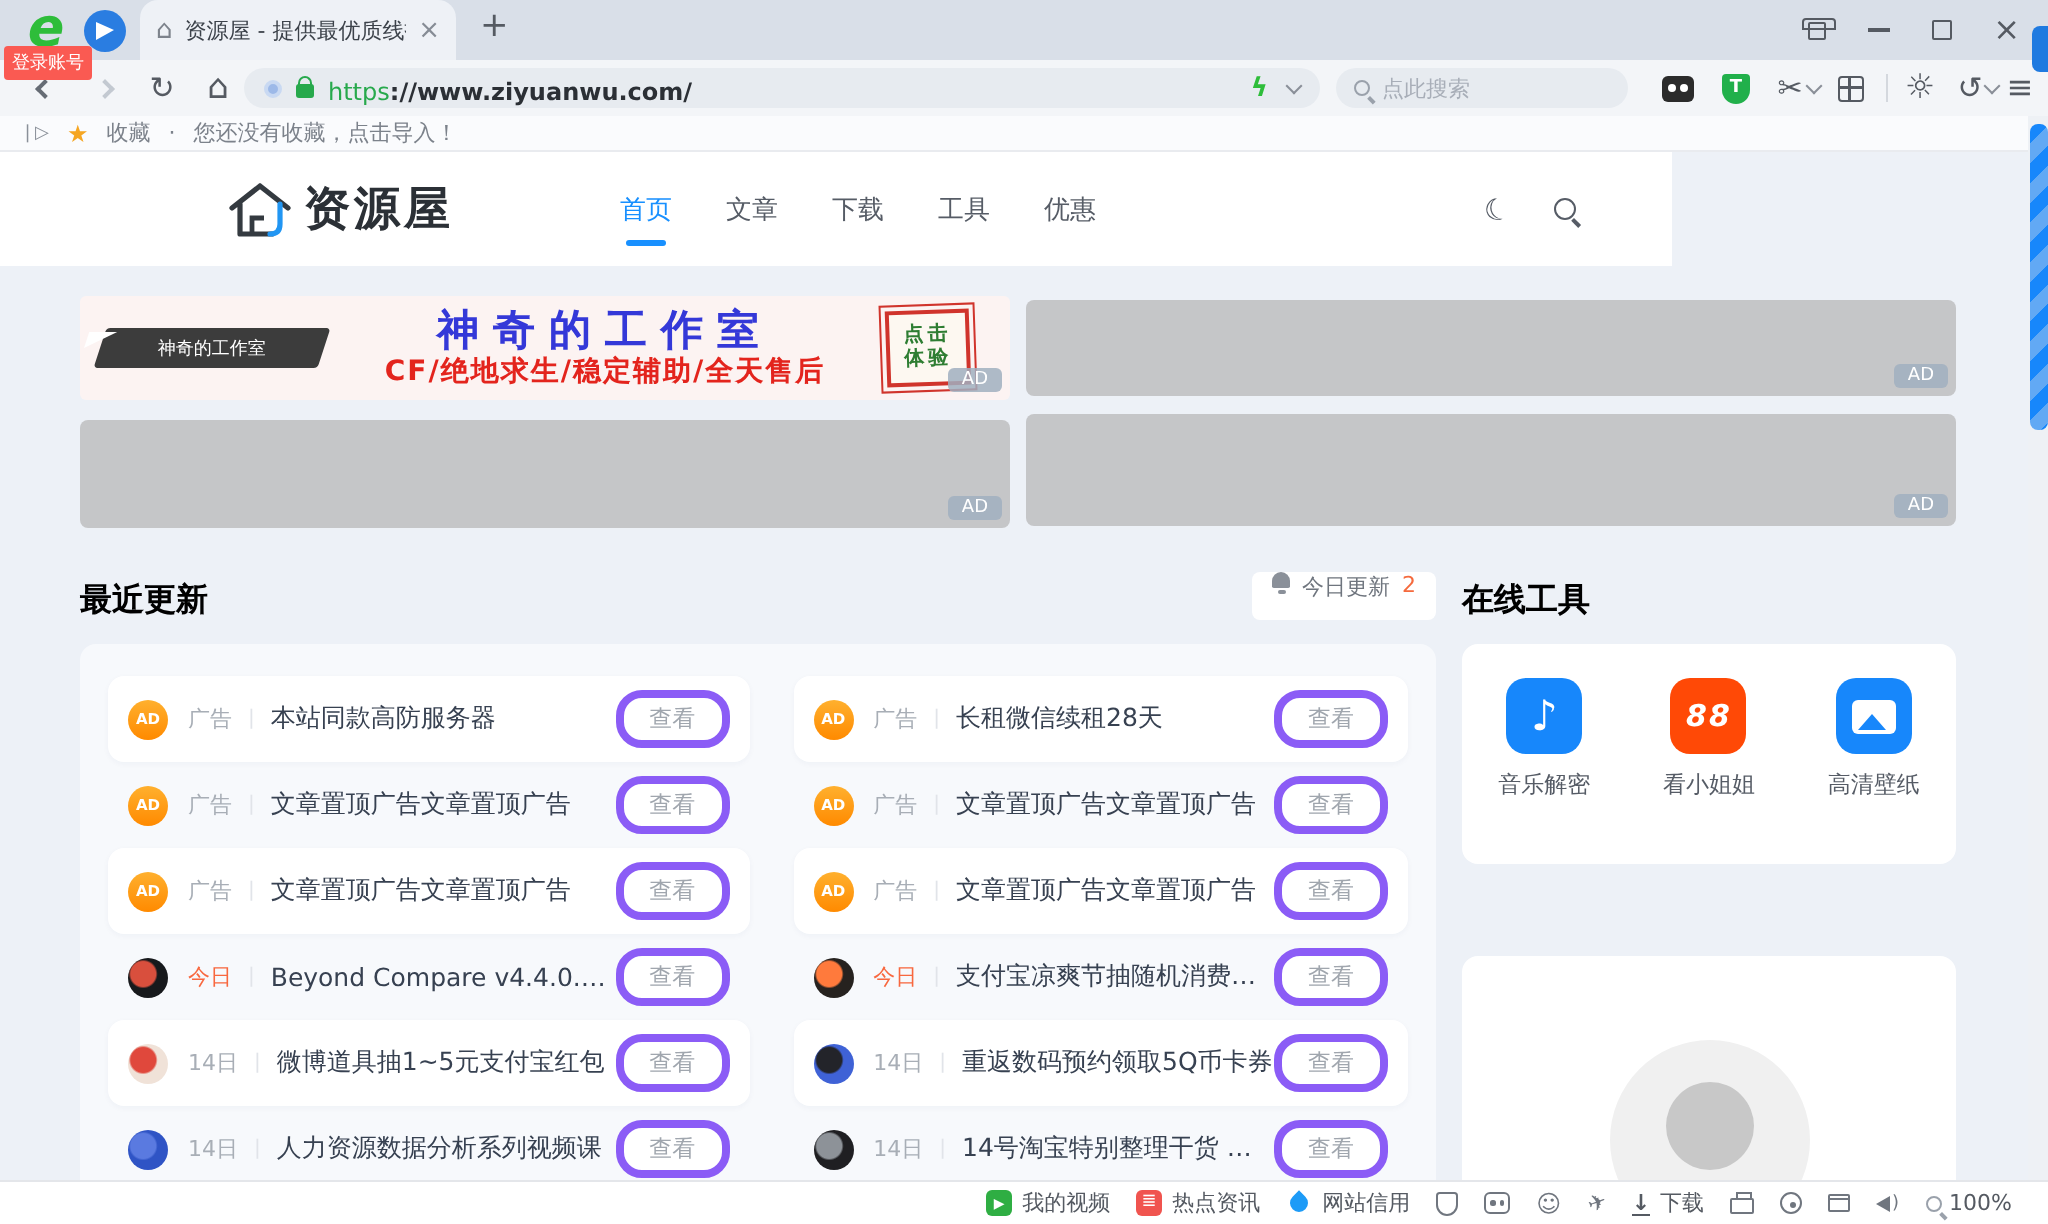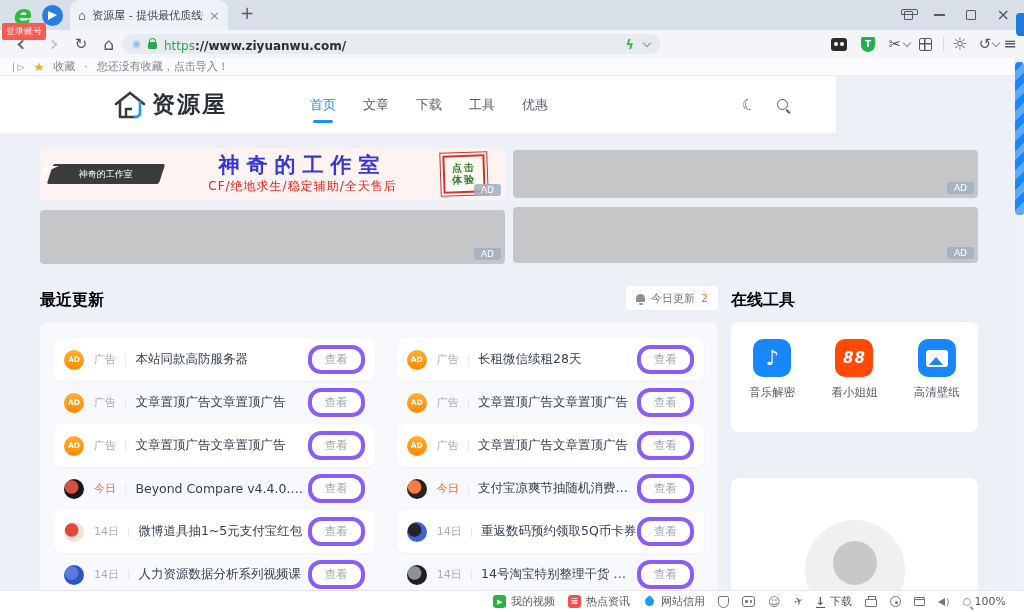--- a/index.html
+++ b/index.html
@@ -88,38 +88,38 @@
   
   .banner-pink { position:absolute; left:40px; top:148px; width:465px; height:52px; background:#fcf3f2;
                  border-radius:3px; display:flex; align-items:center; padding:0 10px; }
   .wk-badge { flex:none; width:112px; height:20px; background:#3c3c3c; transform:skewX(-18deg); border-radius:2px;
               display:flex; align-items:center; justify-content:center; position:relative; }
   .wk-badge::before { content:""; position:absolute; left:-8px; top:2px; width:0; height:0;
                       border-top:8px solid #fff; border-right:14px solid transparent; }
   .wk-badge span { transform:skewX(18deg); color:#fff; font-size:9px; white-space:nowrap; }
   .banner-ctr { flex:1; text-align:center; }
   .banner-ctr .t1 { color:#3438d8; font-size:21px; font-weight:bold; letter-spacing:7px; line-height:24px; }
-  .banner-ctr .t2 { color:#e3241d; font-size:12px; font-weight:normal; letter-spacing:1px; line-height:18px; }
+  .banner-ctr .t2 { color:#e3241d; font-size:14px; font-weight:bold; letter-spacing:1px; line-height:18px; }
   .stamp { flex:none; width:42px; height:38px; border:2px solid #d0342c; outline:1px solid #d0342c; outline-offset:2px;
            display:flex; flex-direction:column; align-items:center; justify-content:center; transform:rotate(-2deg);
            background:#fdf8f1; margin-right:10px; }
   .stamp span { color:#2e7d32; font-size:10px; font-weight:bold; line-height:12px; letter-spacing:2px; }
   .ad-badge { position:absolute; right:4px; bottom:4px; background:rgba(160,175,192,.85); color:#fff; font-size:9px;
               padding:1px 7px; border-radius:3px; }
   .gray-ad { position:absolute; background:#c5c6c8; border-radius:4px; }
   .g1 { left:40px;  top:210px; width:465px; height:54px; }
   .g2 { left:513px; top:150px; width:465px; height:48px; }
   .g3 { left:513px; top:207px; width:465px; height:56px; }
 
   
   .sec-title { position:absolute; font-size:16px; font-weight:bold; color:#000000; }
   .st-recent { left:40px; top:290px; }
   .st-tools  { left:731px; top:290px; }
   .today-pill { position:absolute; right:306px; top:286px; height:24px; background:#fff; border-radius:4px;
-                display:flex; align-items:center; padding:0 10px; gap:6px; }
+                display:flex; padding:0 10px; gap:6px; }
   .bell { width:9px; height:8px; background:#8a9099; border-radius:5px 5px 1px 1px; position:relative; }
   .bell::after { content:""; position:absolute; left:2.5px; bottom:-3px; width:4px; height:2.5px; background:#8a9099; border-radius:2px; }
   .today-pill .lbl { font-size:11px; color:#6f757e; }
   .today-pill .cnt { font-size:11px; color:#f56a3d; }
 
   
   .recent-card { position:absolute; left:40px; top:322px; width:678px; height:290px; background:#f7f9fc;
                  border-radius:8px; padding:16px 14px 0 14px; display:flex; gap:22px; }
   .rcol { flex:1; display:flex; flex-direction:column; }
   .rrow { height:43px; display:flex; align-items:center; padding:0 10px; border-radius:8px; }
@@ -225,20 +225,24 @@
       </div>
     <div class="addr">
       <span class="bluedot"></span>
       <span class="lock"></span>
       <span><span class="proto">https</span><span class="rest">://www.ziyuanwu.com/</span></span>
       <span class="addr-right">
         <span class="bolt">ϟ</span>
         <span class="chev-dn"></span>
       </span>
     </div>
+    <div class="searchbox">
+      <span class="mag"></span>
+      <span class="ph">点此搜索</span>
+    </div>
     <div class="tb-ic" style="left:828px;width:22px;">
         <span class="panda">
           <i></i>
           <i></i>
         </span>
       </div>
     <div class="tb-ic" style="left:858px;width:20px;">
         <span class="shieldT">T</span>
       </div>
     <div class="tb-ic" style="left:885px;width:20px;">

